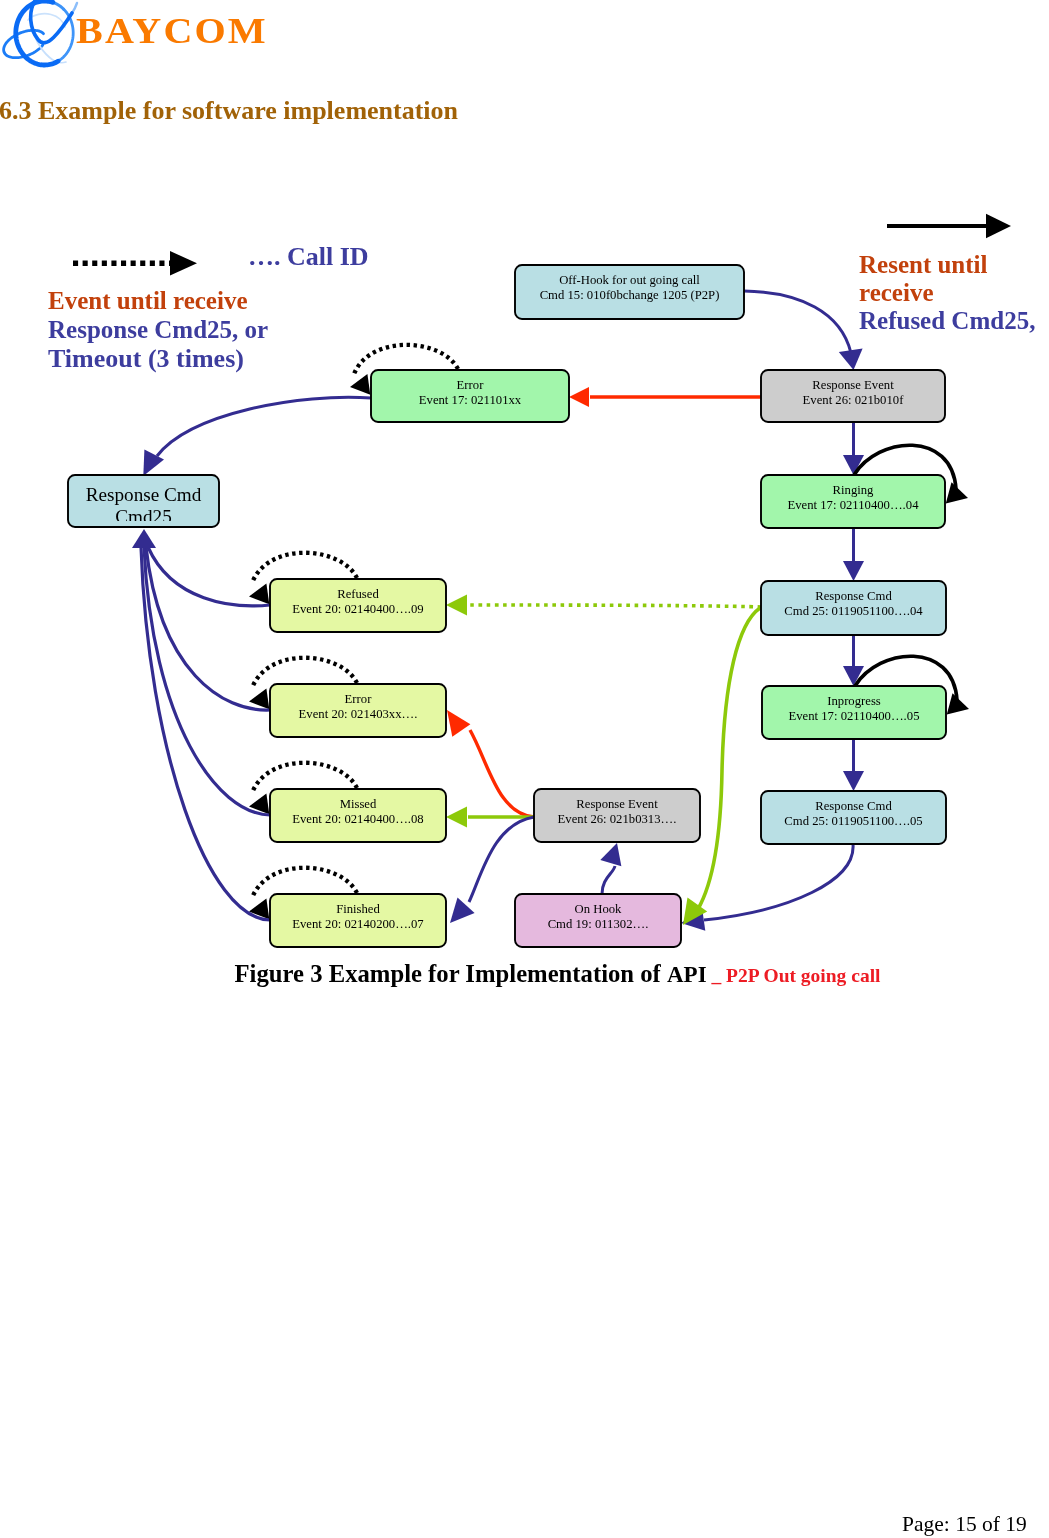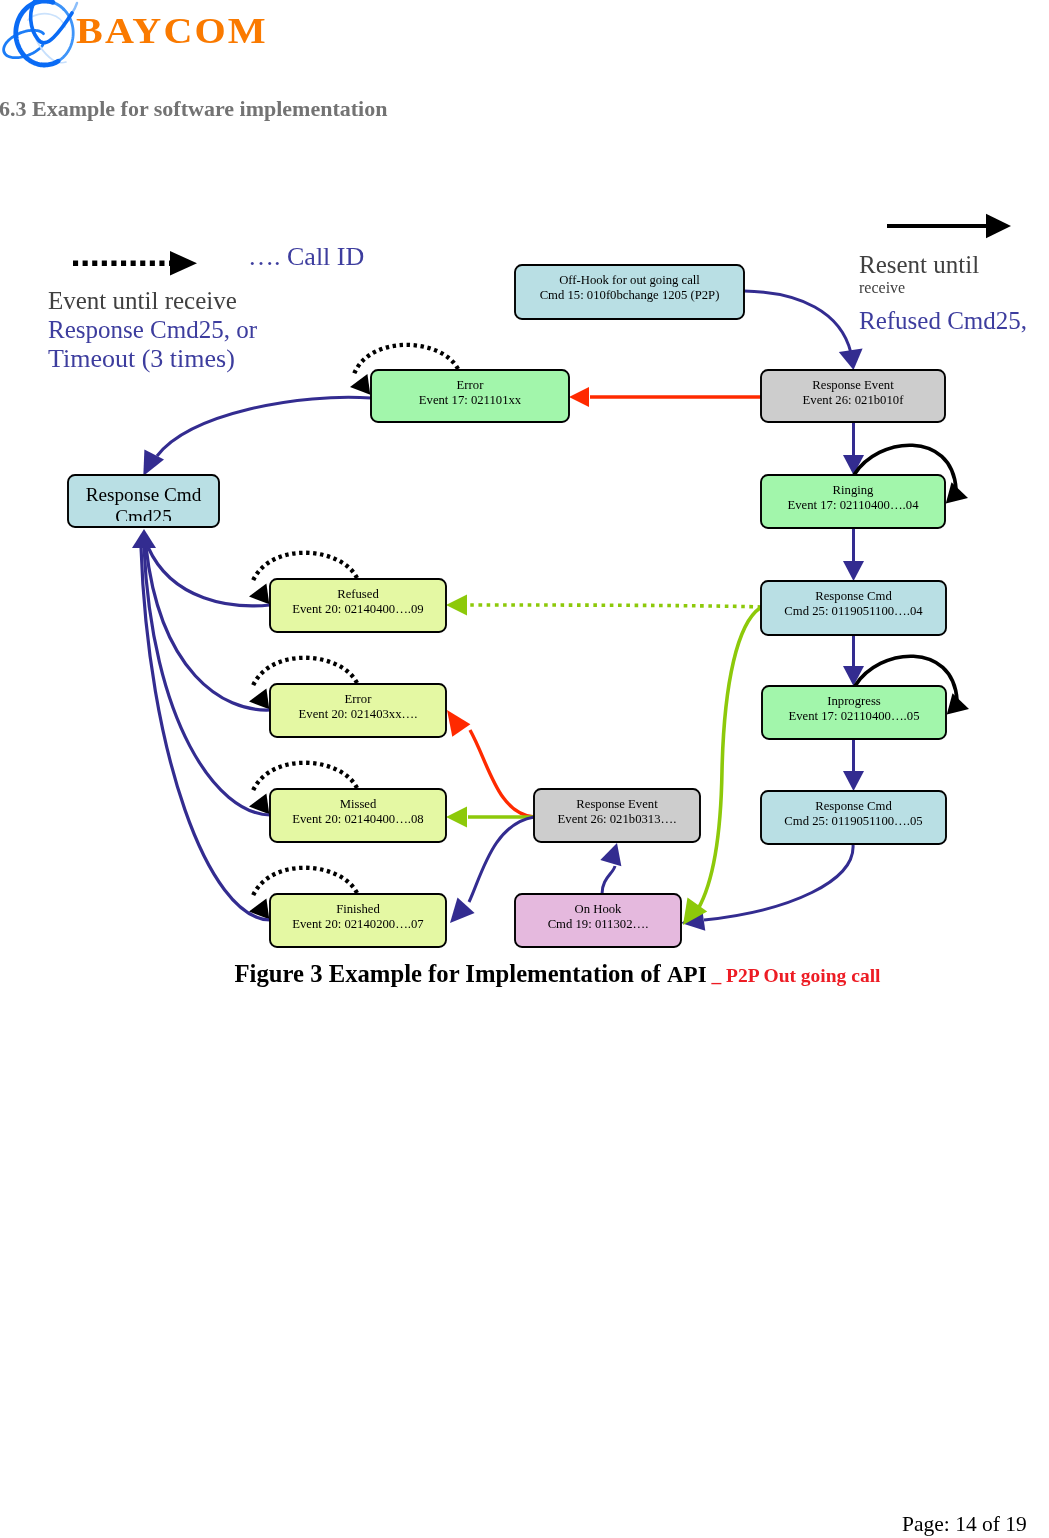--- a/index.html
+++ b/index.html
@@ -1,28 +1,28 @@
 <!DOCTYPE html>
 <html><head>
 <meta charset="utf-8">
 <title>Example for software implementation</title>
 <style>
   html,body{margin:0;padding:0;}
   body{width:1049px;height:1538px;background:#fff;position:relative;
        font-family:"Liberation Serif", serif;overflow:hidden;}
   .page{position:absolute;left:0;top:0;width:1049px;height:1452px;}
   #logo{position:absolute;left:0px;top:0px;width:280px;height:72px;}
-  #heading{position:absolute;left:-1px;top:96px;font-size:22px;font-weight:bold;color:#737373;white-space:nowrap;}
+  #heading{position:absolute;left:-1px;top:96px;font-size:26px;font-weight:bold;color:#a16207;white-space:nowrap;}
   #figcap{position:absolute;left:33px;top:960px;width:1049px;text-align:center;font-size:24.7px;font-weight:bold;color:#000;white-space:nowrap;}
   #figcap .api{font-size:23px;}
   #figcap .red{color:#ED1C24;font-size:19.5px;}
   #pagenum{position:absolute;left:902px;top:1512px;font-size:21.5px;color:#000;white-space:nowrap;}
 
-  .legend{position:absolute;font-weight:normal;white-space:nowrap;font-family:"Liberation Serif",serif;}
-  .lg-black{color:#404040;}
+  .legend{position:absolute;font-weight:bold;white-space:nowrap;font-family:"Liberation Serif",serif;}
+  .lg-black{color:#c2410c;}
   .lg-purple{color:#3D3D9E;}
   #diagram{position:absolute;left:0;top:0;width:1049px;height:1000px;margin-top:31px;}
   .nodebox rect{stroke:#000;stroke-width:1.9;}
   .nodetext{font-family:"Liberation Serif",serif;fill:#000;text-anchor:middle;}
 </style>
 </head>
 <body>
 
 <div class="page">
   <div id="logo">
@@ -174,19 +174,19 @@
     <line x1="73" y1="263.2" x2="174" y2="263.2" stroke="#000" stroke-width="5.5" stroke-dasharray="5.1,4.5"></line>
     <polygon points="197,263.3 170,251 170,275.6" fill="#000"></polygon>
     <line x1="887" y1="226" x2="988" y2="226" stroke="#000" stroke-width="3.8"></line>
     <polygon points="1011,226 986,213.8 986,238.2" fill="#000"></polygon>
   </svg>
   <div class="legend lg-purple" style="left:248px;top:242px;font-size:26px;">…. Call ID</div>
   <div class="legend lg-black" style="left:48px;top:287px;font-size:25px;">Event until receive</div>
   <div class="legend lg-purple" style="left:48px;top:315.5px;font-size:25px;">Response Cmd25, or</div>
   <div class="legend lg-purple" style="left:48px;top:344px;font-size:26px;">Timeout (3 times)</div>
   <div class="legend lg-black" style="left:859px;top:251px;font-size:25px;">Resent until</div>
-  <div class="legend lg-black" style="left:859px;top:279px;font-size:16px;">receive</div>
+  <div class="legend lg-black" style="left:859px;top:279px;font-size:25px;">receive</div>
   <div class="legend lg-purple" style="left:859px;top:307px;font-size:25px;">Refused Cmd25,</div>
   <div id="figcap">
     <span>Figure 3 Example for Implementation of </span><span class="api">API</span><span class="red"> _ </span><span class="red">P2P Out going call</span>
   </div>
-  <div id="pagenum">Page: 14 of 19</div>
+  <div id="pagenum">Page: 15 of 19</div>
 </div>
 
 </body></html>

